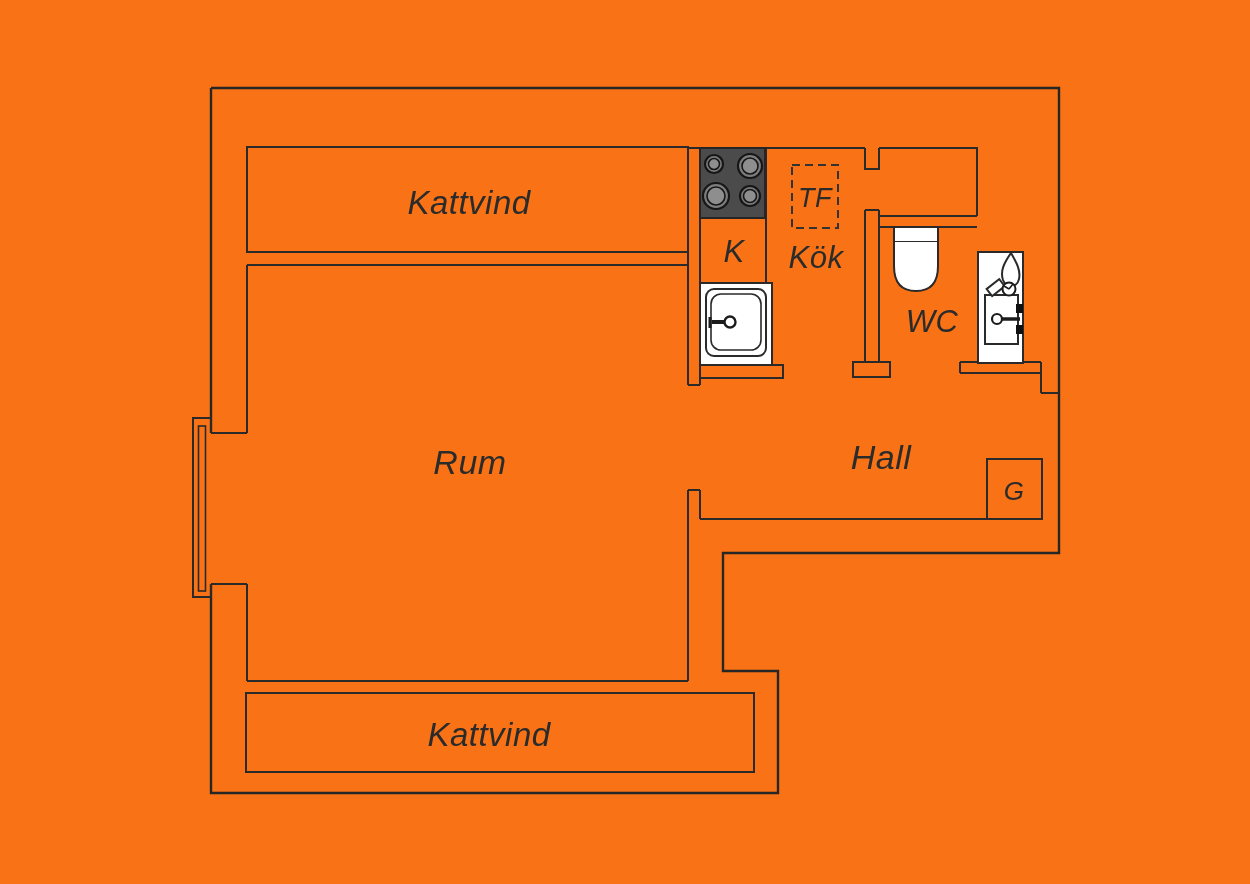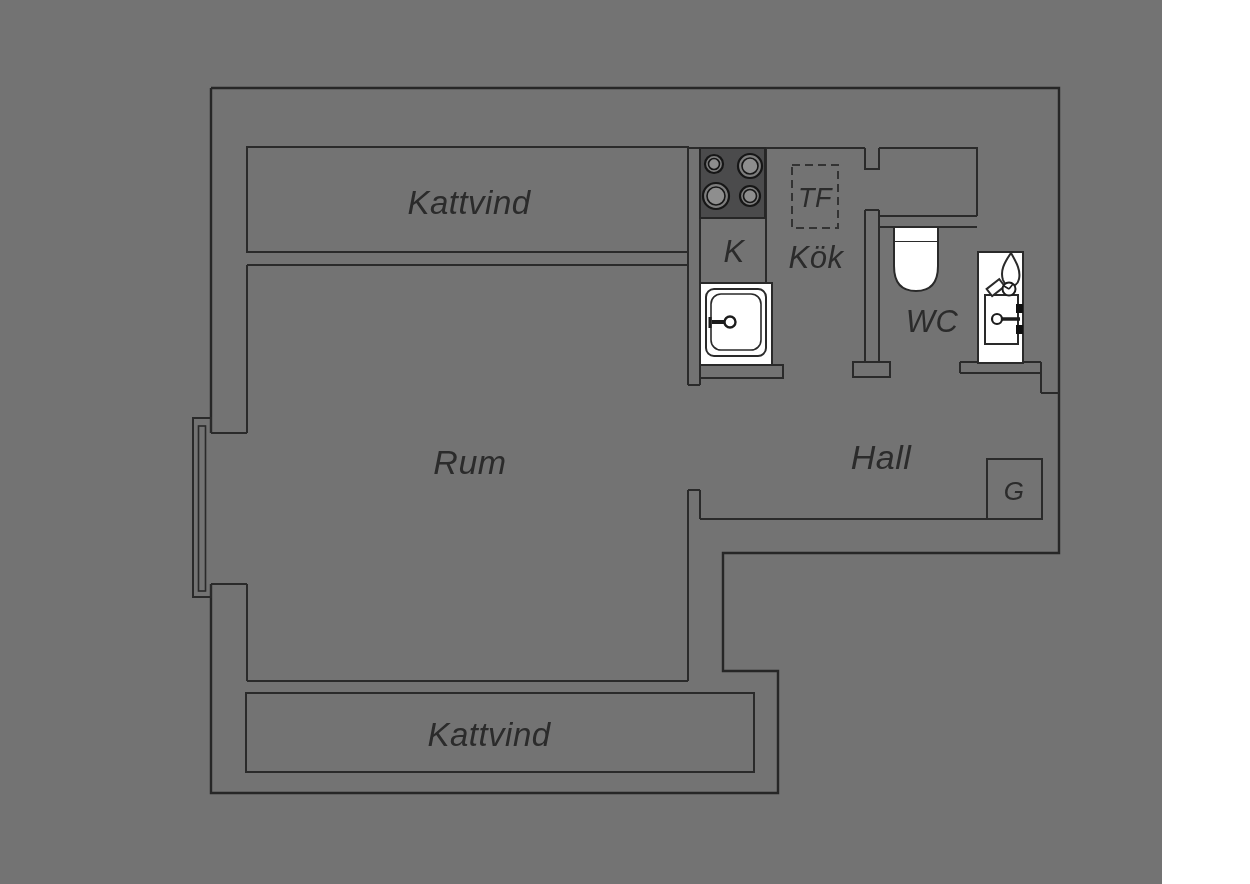--- a/index.html
+++ b/index.html
@@ -1,16 +1,16 @@
 <!DOCTYPE html>
 <html><head>
 <meta charset="utf-8">
 <style>
   html,body{margin:0;padding:0;background:#ffffff;}
-  .stage{position:relative;width:1162px;height:884px;background:#737373;overflow:hidden;}
+  .stage{position:relative;width:1250px;height:884px;background:#f97316;overflow:hidden;}
   svg{display:block;}
   .wall{stroke:#262626;stroke-width:2.4;fill:none;stroke-linecap:butt;}
   .iwall{stroke:#2a2a2a;stroke-width:2;fill:none;stroke-linecap:butt;}
   .fixture{stroke:#2a2a2a;stroke-width:2;fill:#ffffff;}
   .thin{stroke:#2a2a2a;stroke-width:1.6;fill:none;}
   .lbl{font-family:"Liberation Sans","DejaVu Sans",sans-serif;font-style:italic;fill:#2b2b2b;
        text-anchor:middle;letter-spacing:.5px;}
 </style>
 </head>
 <body>

